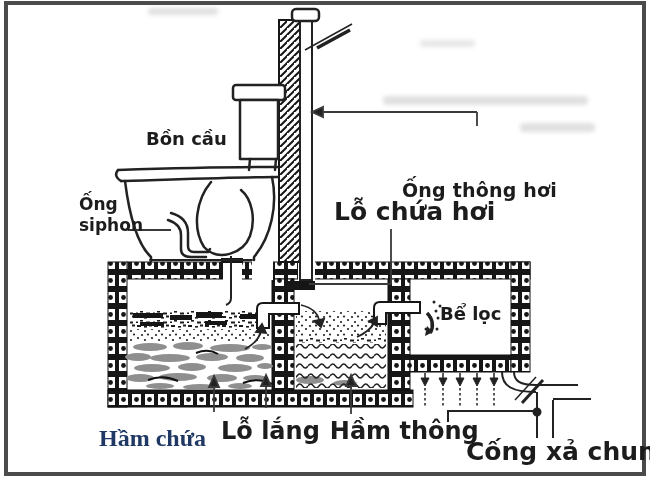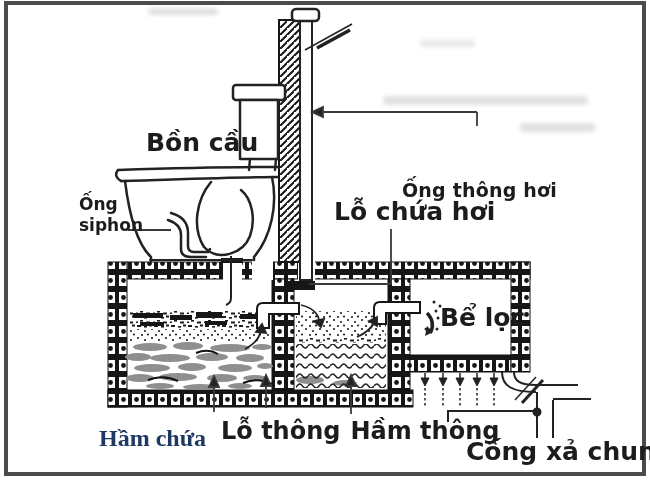--- a/index.html
+++ b/index.html
@@ -3,25 +3,25 @@
 <meta charset="utf-8">
 <style>
   html,body{margin:0;padding:0;background:#fff;}
   body{width:650px;height:480px;position:relative;overflow:hidden;
        font-family:"DejaVu Sans",sans-serif;}
   .frame{position:absolute;left:4px;top:1px;width:642px;height:475px;
          border:4px solid #4b4b4b;box-sizing:border-box;background:#fff;}
   svg.art{position:absolute;left:0;top:0;}
   .lbl{position:absolute;font-family:"DejaVu Sans",sans-serif;font-weight:bold;
        color:#1c1c1c;white-space:nowrap;line-height:1.05;}
-  #lbl-bon-cau{left:146px;top:130px;font-size:25px;}
+  #lbl-bon-cau{left:146px;top:130px;font-size:18px;}
   #lbl-ong-thong-hoi{left:402px;top:137px;font-size:19px;letter-spacing:.2px;margin-top:44px;}
   #lbl-lo-thong-hoi{left:334px;top:199px;font-size:25px;}
   #lbl-ong-siphon{left:79px;top:194px;font-size:17px;line-height:1.25;white-space:pre-line;}
-  #lbl-be-loc{left:440px;top:305px;font-size:25px;}
+  #lbl-be-loc{left:440px;top:305px;font-size:18px;}
   #lbl-ham-chua{left:99px;top:426px;font-size:24px;font-weight:700;
                 font-family:"Liberation Serif",serif;color:#1f3864;}
   #lbl-bottom-row{left:221px;top:419px;font-size:24px;}
   #lbl-bottom-row .sp{margin-right:10px;}
   #lbl-cong-xa-chung{left:466px;top:439px;font-size:25px;}
 </style>
 </head>
 <body>
 
 <div class="frame"></div>
@@ -231,15 +231,15 @@
 </svg>
 
 <div class="lbl" id="lbl-bon-cau">Bồn cầu</div>
 <div class="lbl" id="lbl-ong-thong-hoi">Ống thông hơi</div>
 <div class="lbl" id="lbl-ong-siphon">Ống
 siphon</div>
 <div class="lbl" id="lbl-lo-thong-hoi">Lỗ chứa hơi</div>
 <div class="lbl" id="lbl-be-loc">Bể lọc</div>
 <div class="lbl" id="lbl-ham-chua">Hầm chứa</div>
 <div class="lbl" id="lbl-bottom-row">
-  <span class="sp">Lỗ thông</span><span>Hầm thông</span>
+  <span class="sp">Lỗ lắng</span><span>Hầm thông</span>
 </div>
 <div class="lbl" id="lbl-cong-xa-chung">Cống xả chung</div>
 
 </body></html>

